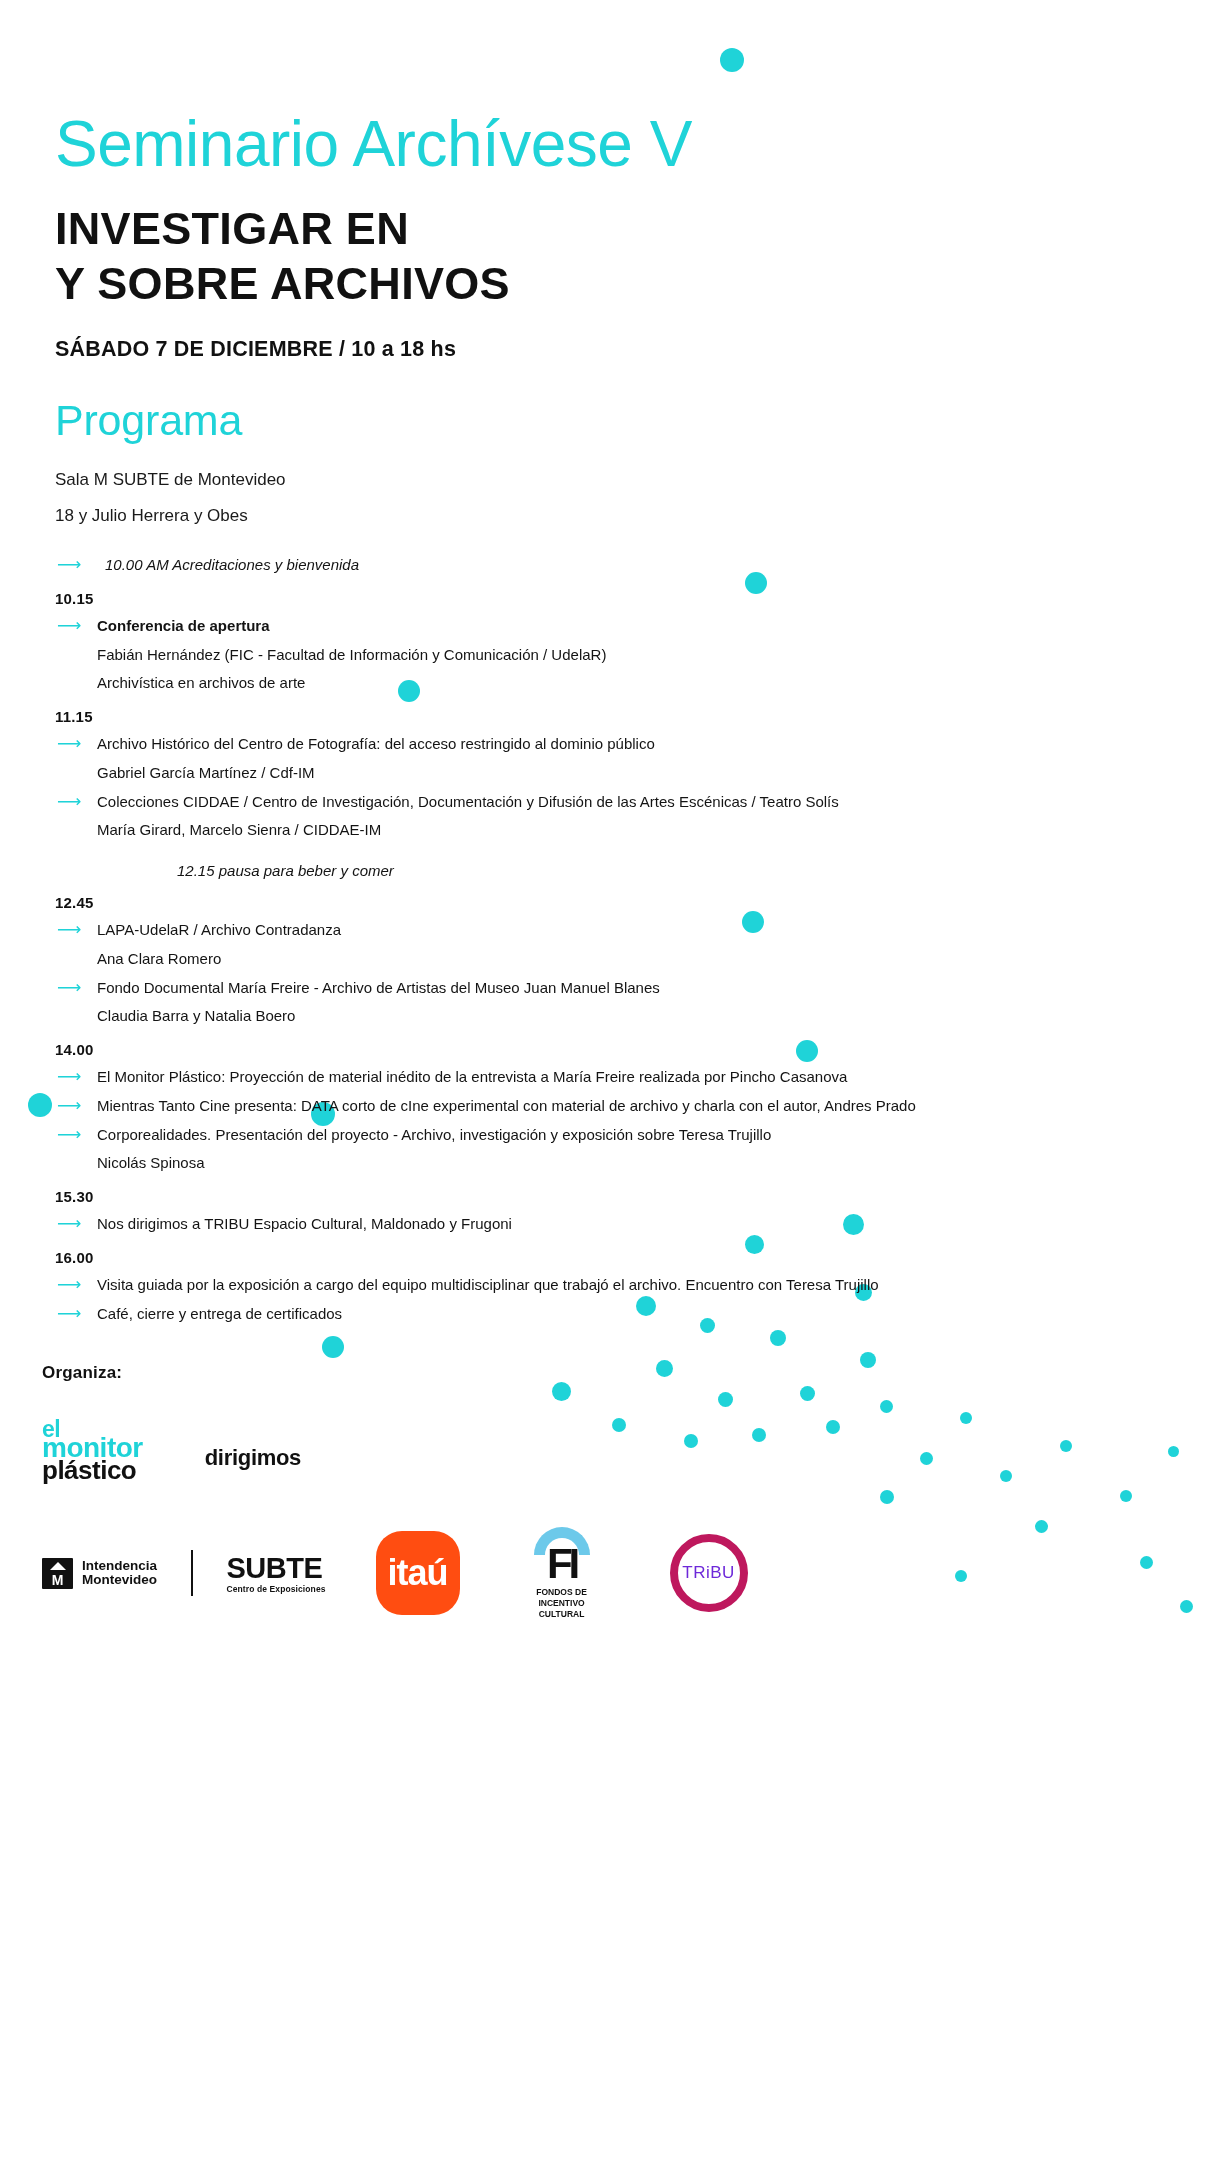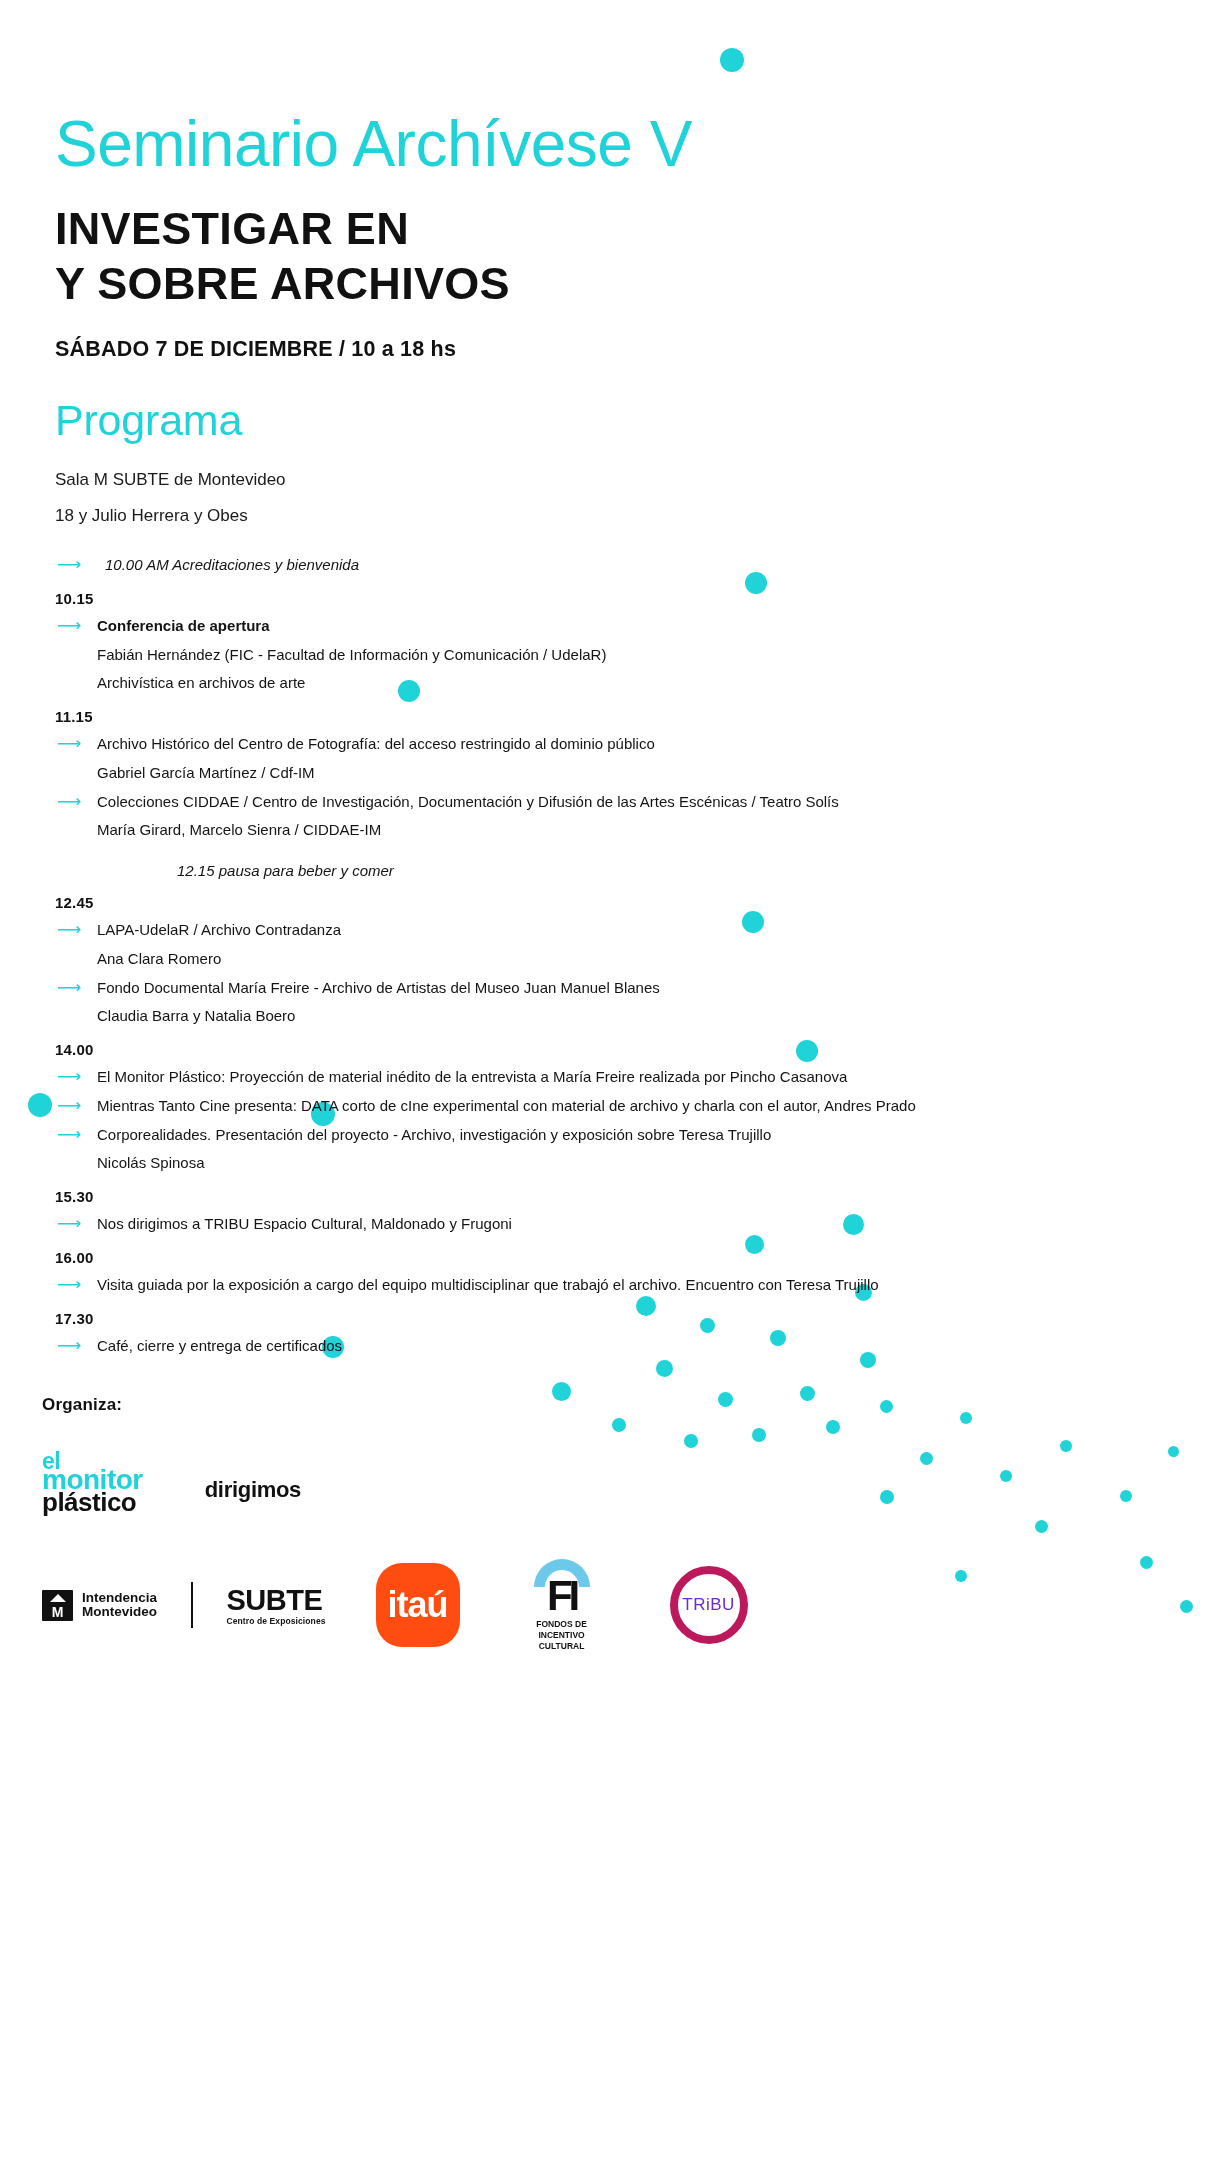--- a/index.html
+++ b/index.html
@@ -311,21 +311,20 @@
         <div class="time-label">15.30</div>
         <div class="row">
           <span class="arrow">⟶</span>
           <span class="row-text">Nos dirigimos a TRIBU Espacio Cultural, Maldonado y Frugoni</span>
         </div>
         <div class="time-label">16.00</div>
         <div class="row">
           <span class="arrow">⟶</span>
           <span class="row-text">Visita guiada por la exposición a cargo del equipo multidisciplinar que trabajó el archivo. Encuentro con Teresa Trujillo</span>
         </div>
-        <div class="time-label">17.30</div>
         <div class="row">
           <span class="arrow">⟶</span>
           <span class="row-text">Café, cierre y entrega de certificados</span>
         </div>
       </div>
   </div>
 
   <div class="footer">
     <div class="organiza">Organiza:</div>
 

